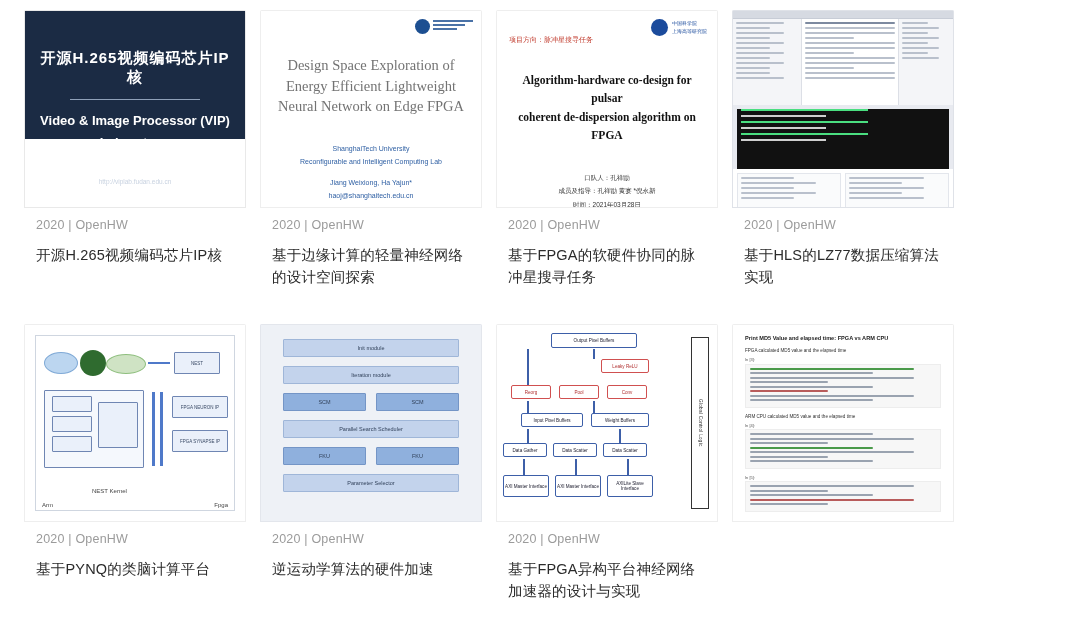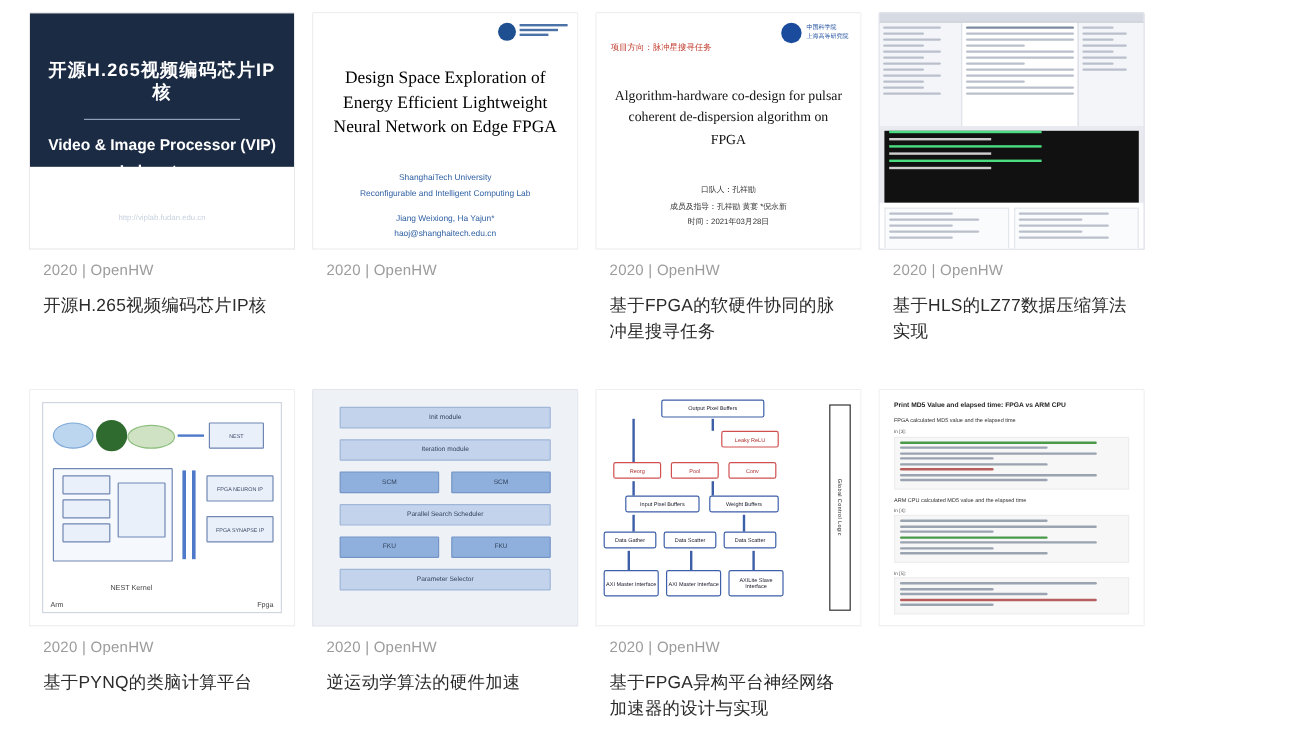--- a/index.html
+++ b/index.html
@@ -112,21 +112,21 @@
     background: #1d4f91;
   }
   .t2 .logo .lines { flex: 1; }
   .t2 .logo .lines i {
     display: block; height: 2px; background: #1d4f91; margin-bottom: 2px; opacity: .8;
   }
   .t2 h3 {
     margin: 36px 6px 0 6px;
     font-size: 14.5px;
     font-weight: normal;
-    color: #000000;
+    color: #737373;
     line-height: 1.42;
     font-family: "Liberation Serif", serif;
   }
   .t2 .sub {
     margin-top: 26px;
     font-size: 7px;
     color: #2e5fa3;
     line-height: 1.85;
   }
 
@@ -146,21 +146,21 @@
     width: 17px; height: 17px; border-radius: 50%;
     background: #1b4b9c;
   }
   .t3 .badge .txt { font-size: 5px; color: #1b4b9c; line-height: 1.5; }
   .t3 .dir {
     font-size: 7px; color: #c0392b; margin-top: 16px;
   }
   .t3 .ttl {
     margin-top: 26px;
     font-size: 11.5px;
-    font-weight: normal;
+    font-weight: bold;
     color: #111;
     text-align: center;
     line-height: 1.6;
     font-family: "Liberation Serif", serif;
   }
   .t3 .info {
     margin-top: 26px;
     font-size: 6.5px;
     color: #1b4b9c;
     line-height: 2.1;
@@ -274,20 +274,21 @@
       </div>
       <h3>Design Space Exploration of Energy Efficient Lightweight Neural Network on Edge FPGA</h3>
       <div class="sub">ShanghaiTech University</div>
       <div class="sub" style="margin-top:0">Reconfigurable and Intelligent Computing Lab</div>
       <div class="sub" style="margin-top:8px">Jiang Weixiong, Ha Yajun*</div>
       <div class="sub" style="margin-top:0">haoj@shanghaitech.edu.cn</div>
 
     </div>
     <div class="meta">
       <div class="year">2020 | OpenHW</div>
+      <div class="title">基于边缘计算的轻量神经网络的设计空间探索</div>
     </div>
   </div>
 
   <div class="card">
     <div class="thumb t3">
       <div class="badge">
         <div class="seal"></div>
         <div class="txt">中国科学院<br>上海高等研究院</div>
       </div>
       <div class="dir">项目方向：脉冲星搜寻任务</div>

